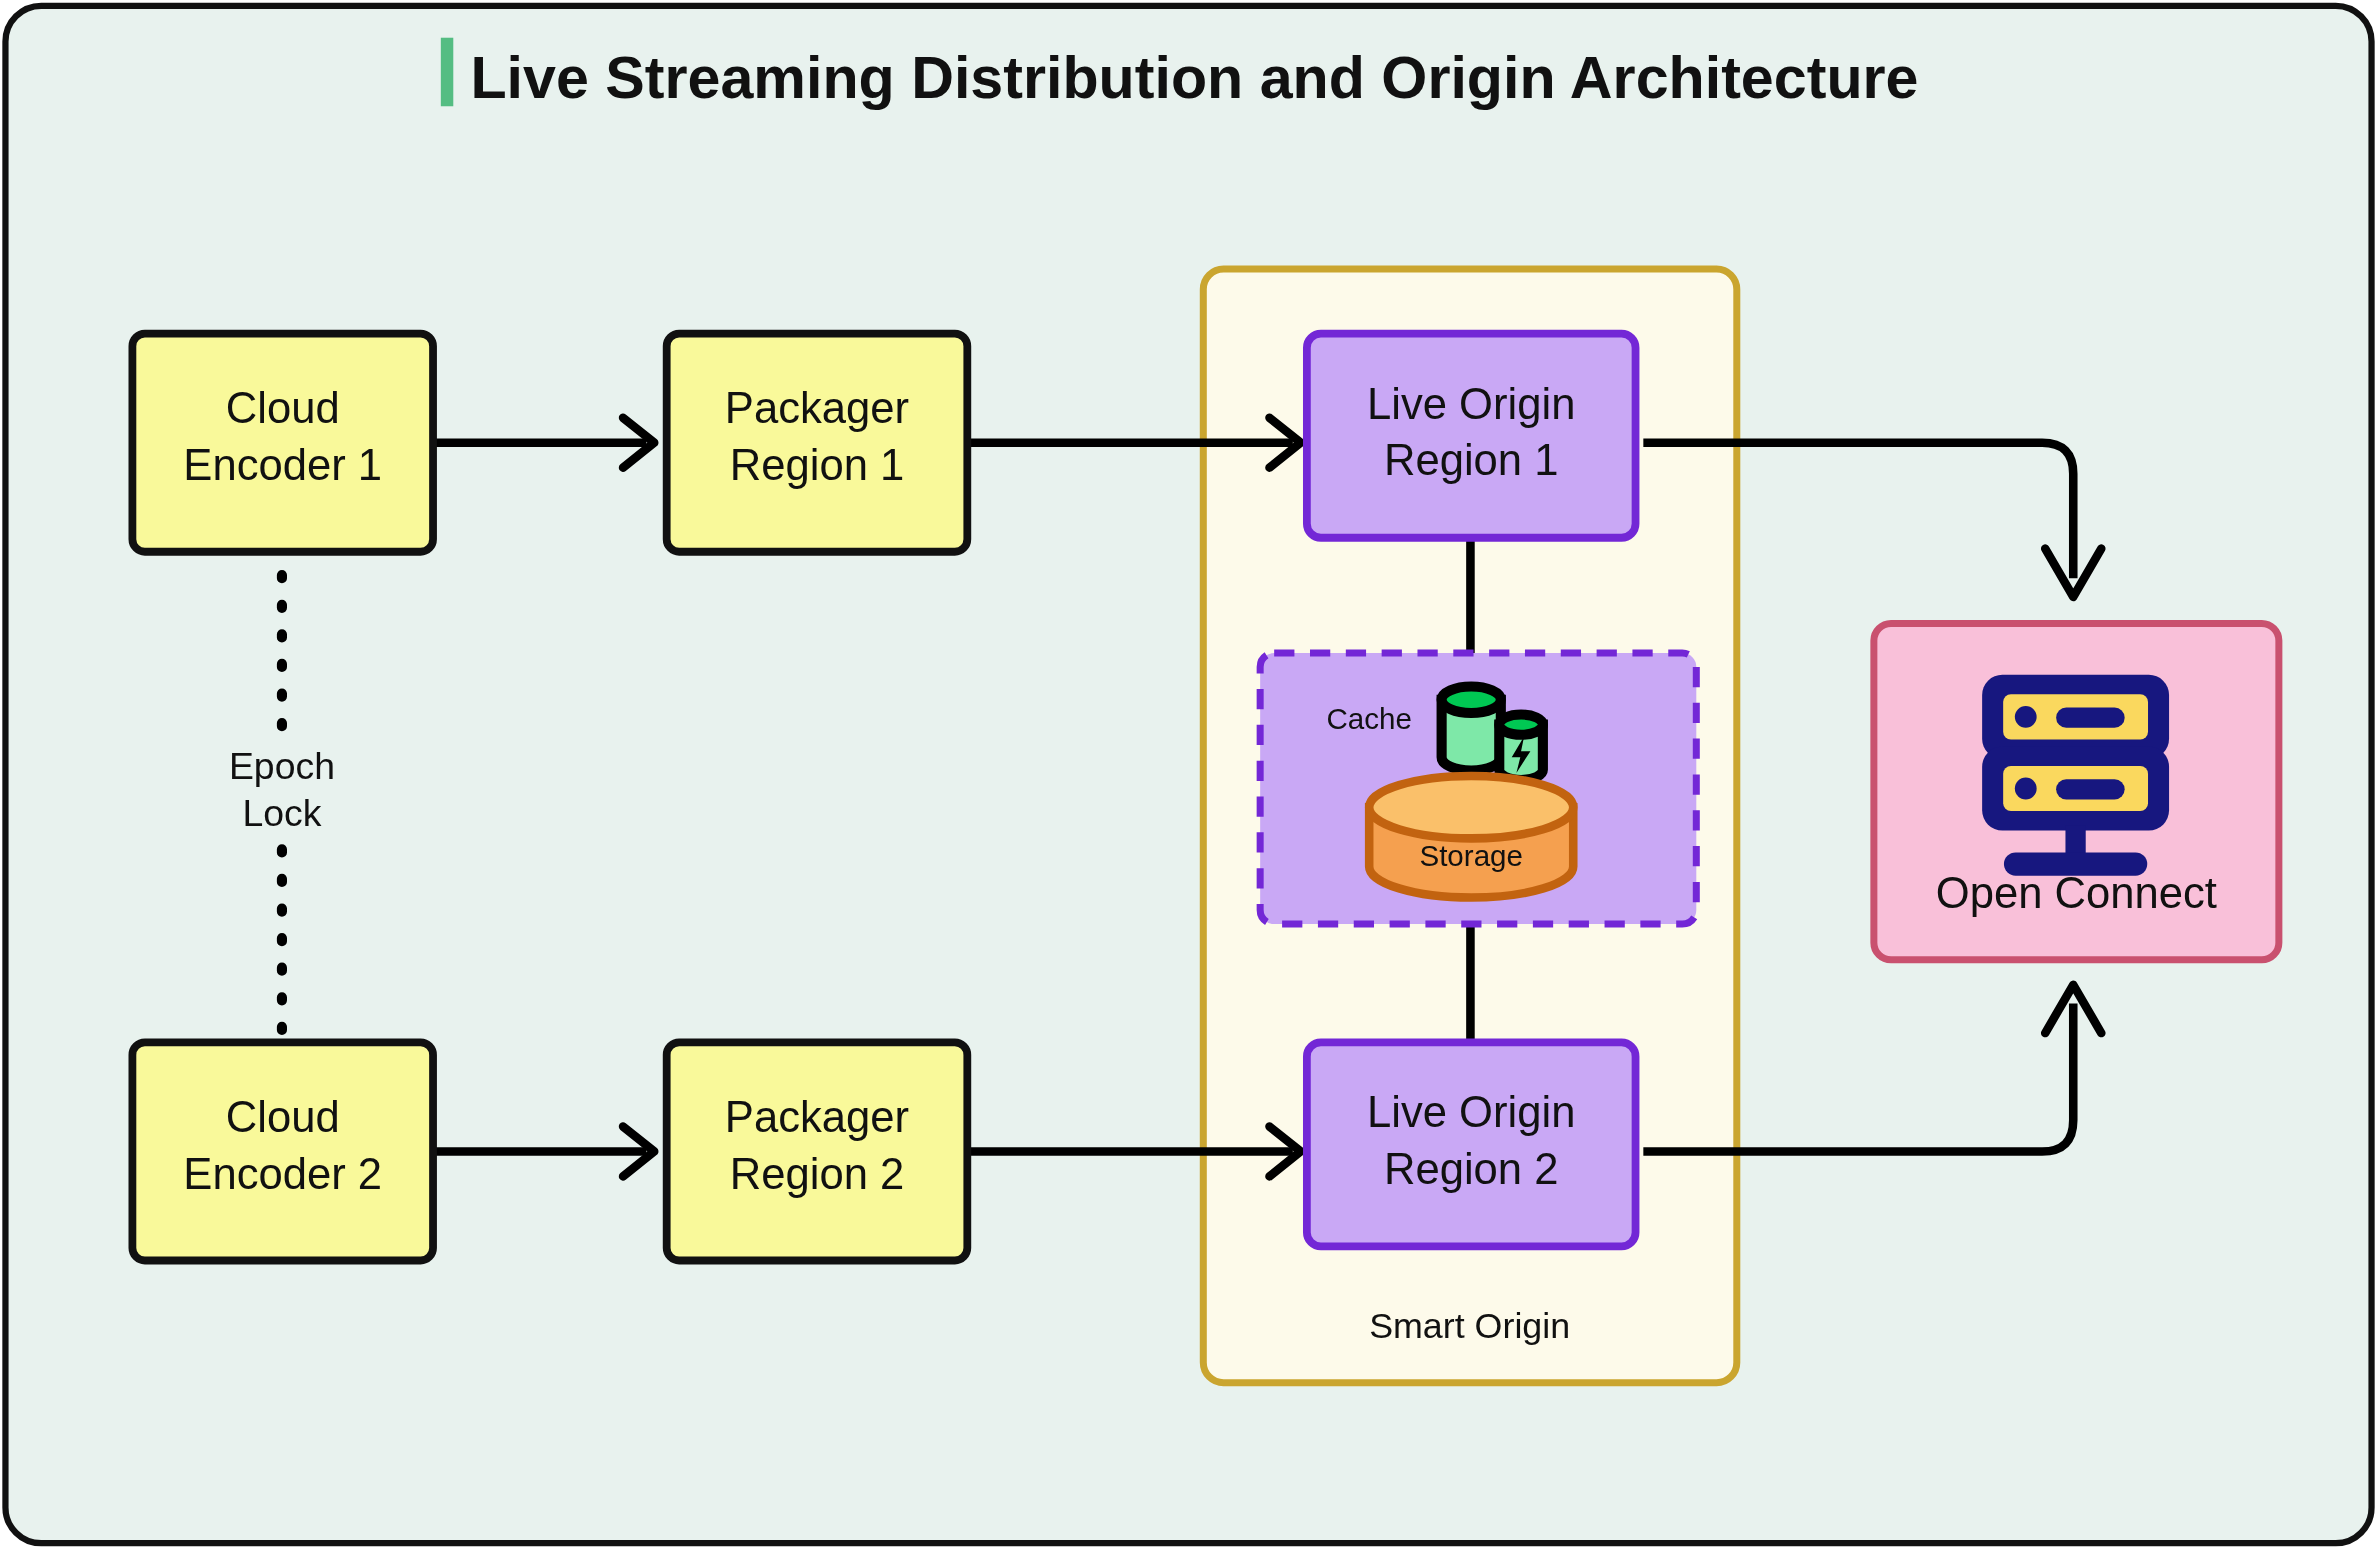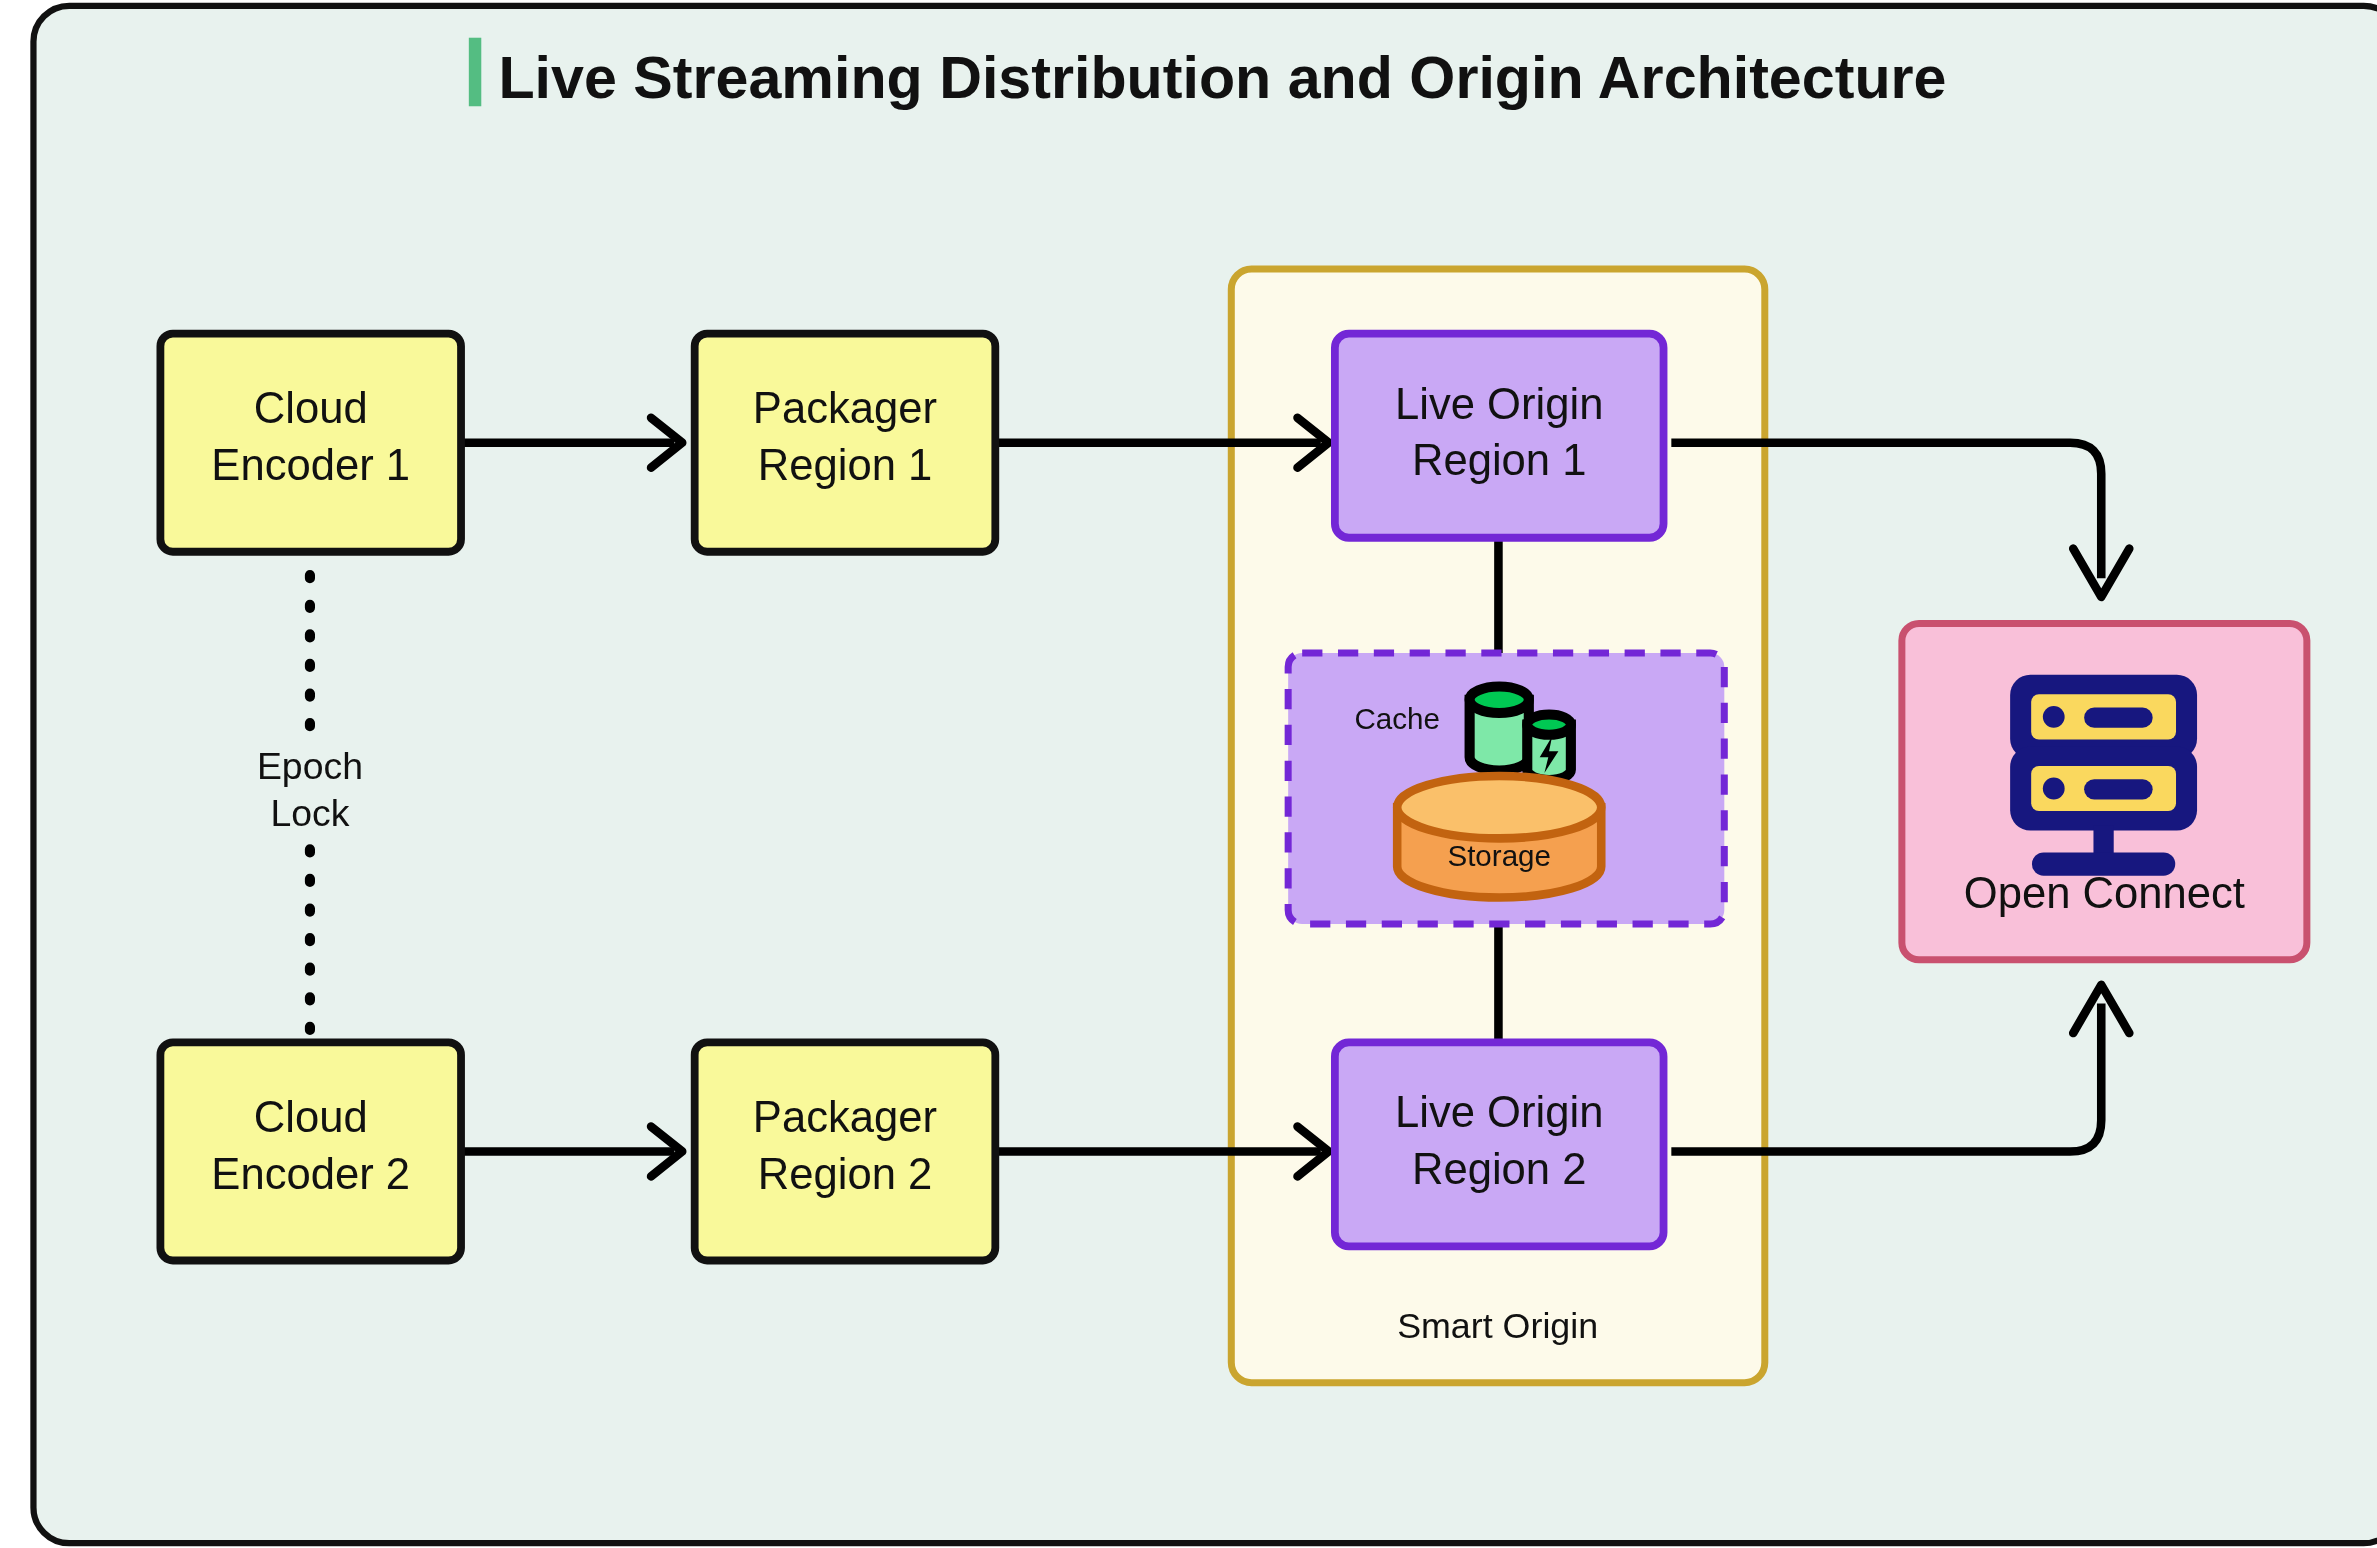--- a/index.html
+++ b/index.html
@@ -1,18 +1,18 @@
 <!DOCTYPE html>
 <html style="font-size:12.5px"><head>
 <meta charset="utf-8">
 <style>
   html,body{margin:0;padding:0;background:#ffffff;}
   body{width:2377px;height:1549px;overflow:hidden;
        font-family:"Liberation Sans","DejaVu Sans",sans-serif;}
-  #stage{position:relative;width:2057px;height:1549px;background:#ffffff;padding-left:28px;}
+  #stage{position:relative;width:2057px;height:1549px;background:#ffffff;}
   svg{display:block;}
   .no-sel{user-select:none;}
 </style>
 </head>
 <body>
 
 <div id="stage">
 <svg width="2377" height="1549" viewBox="0 0 3052 1988" xmlns="http://www.w3.org/2000/svg">
 
   <rect x="0" y="0" width="3052" height="1988" id="bg-page"></rect>

